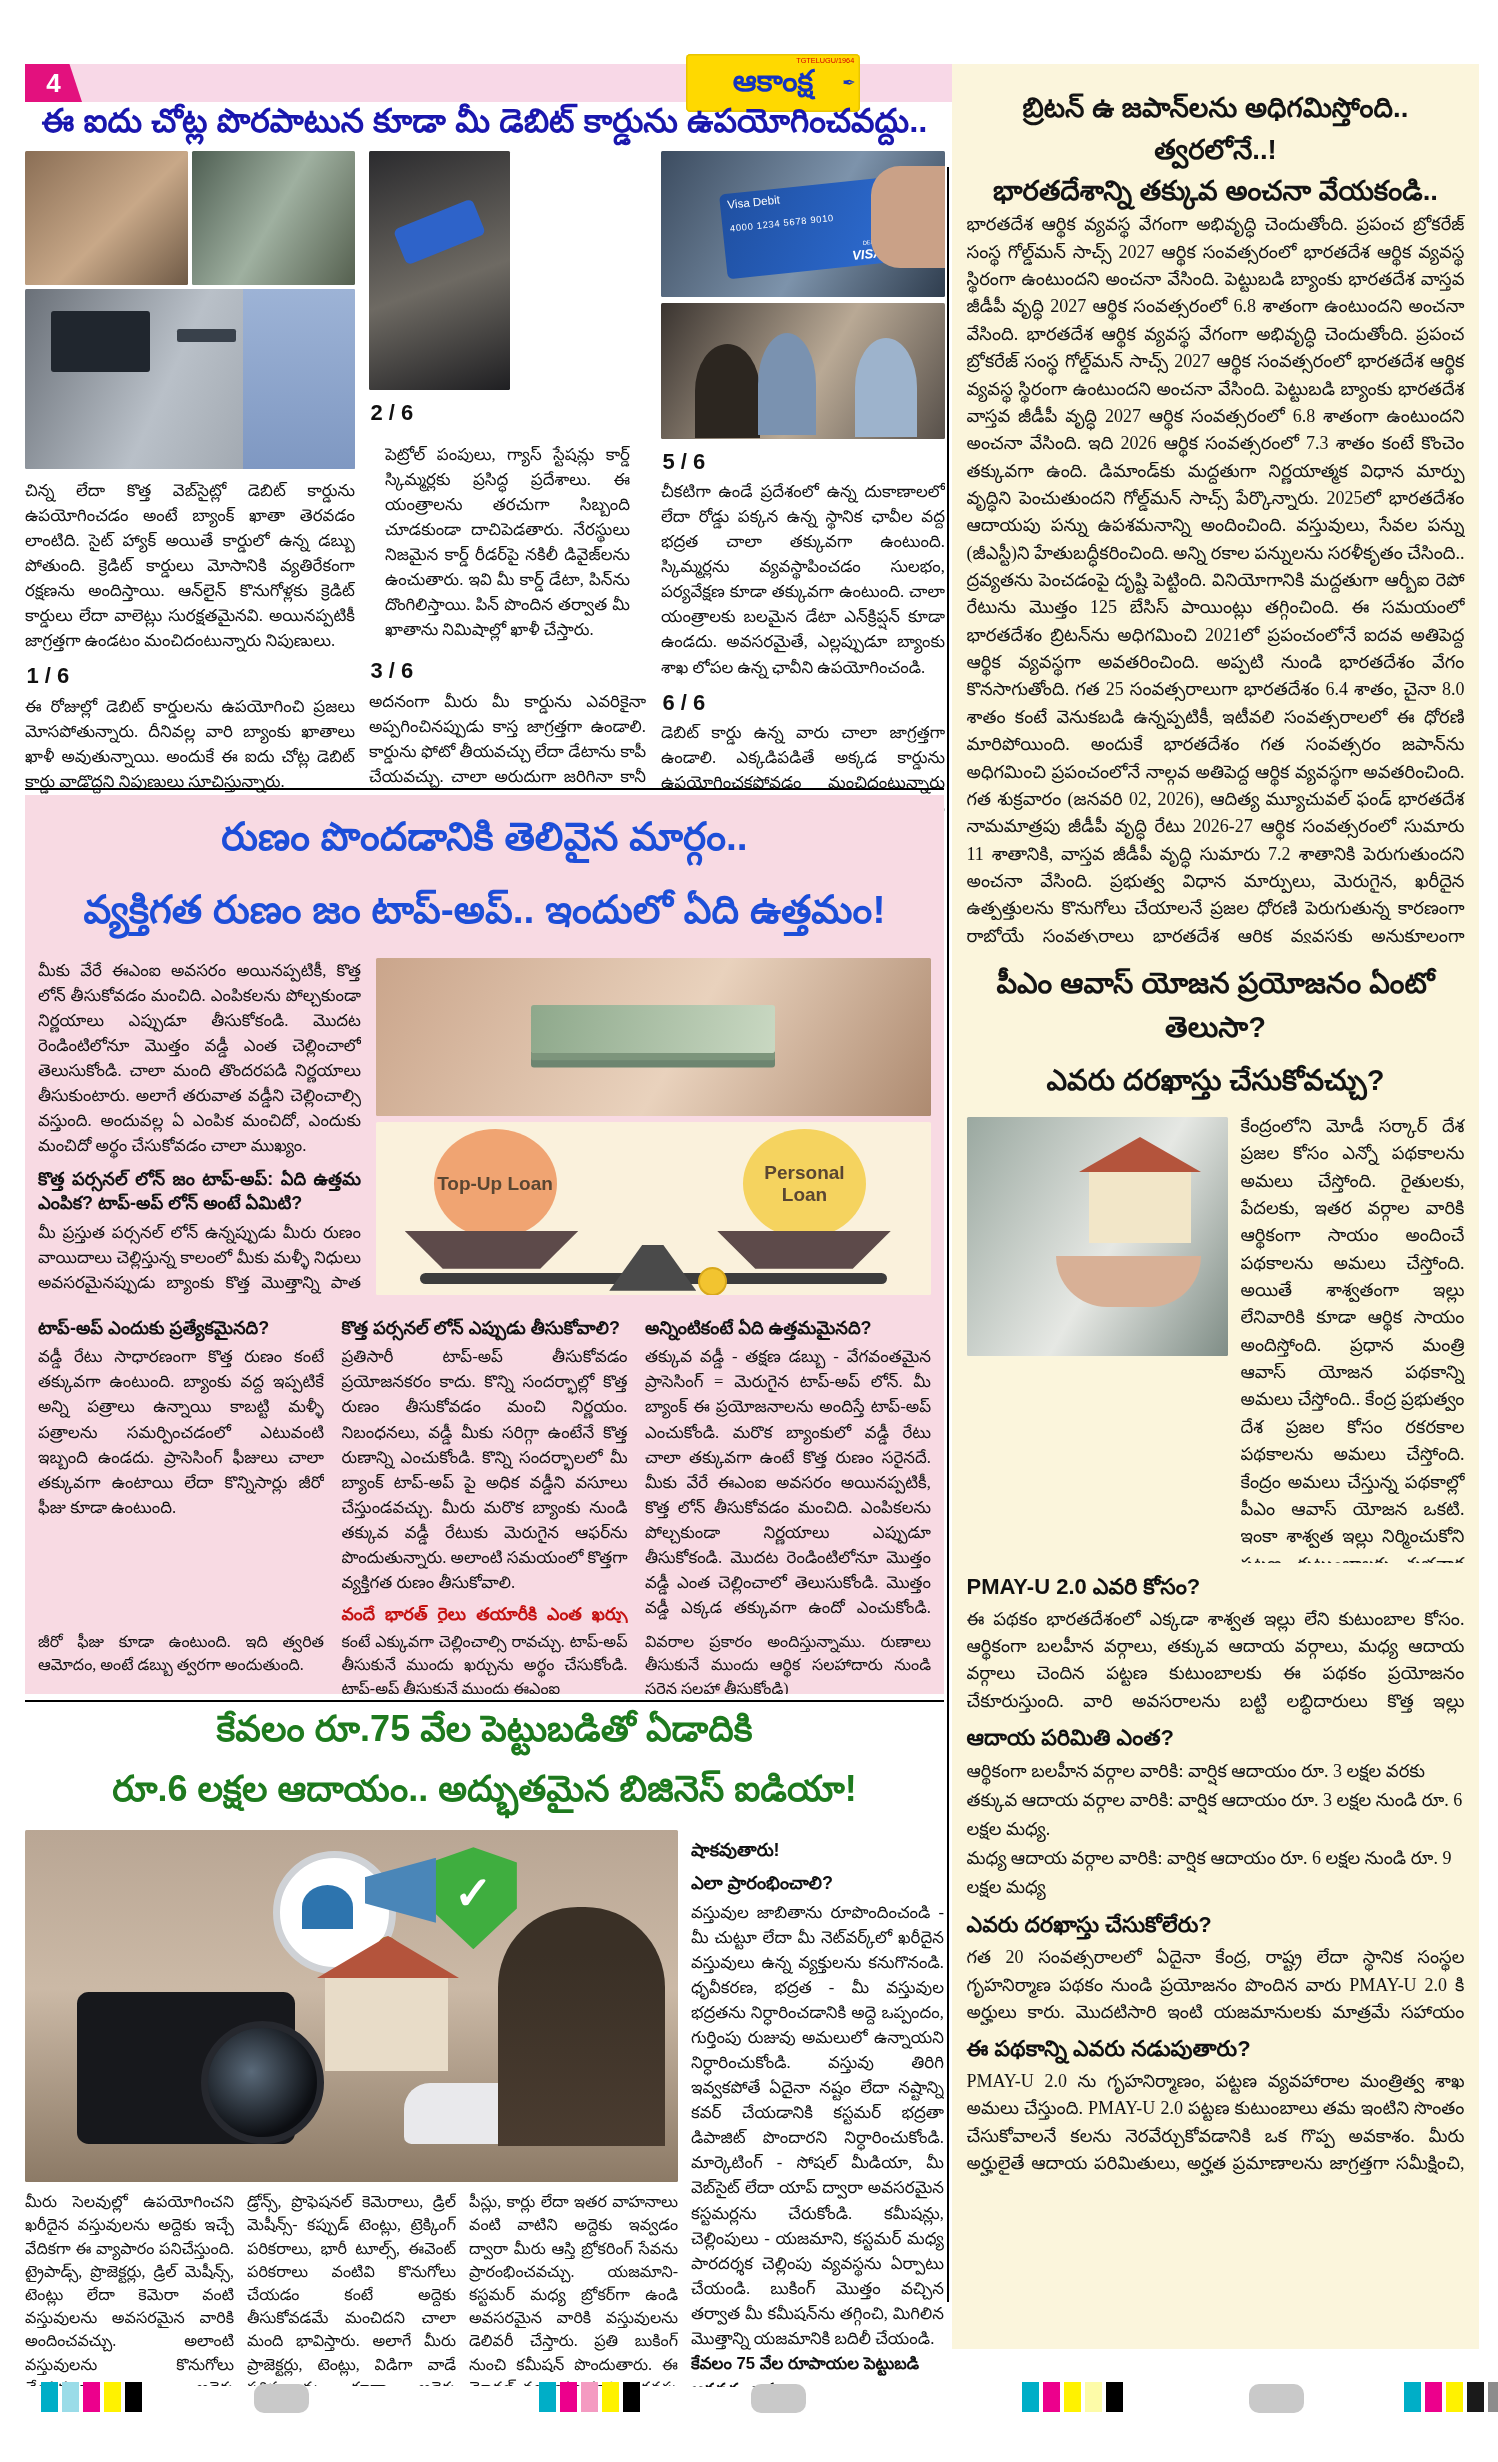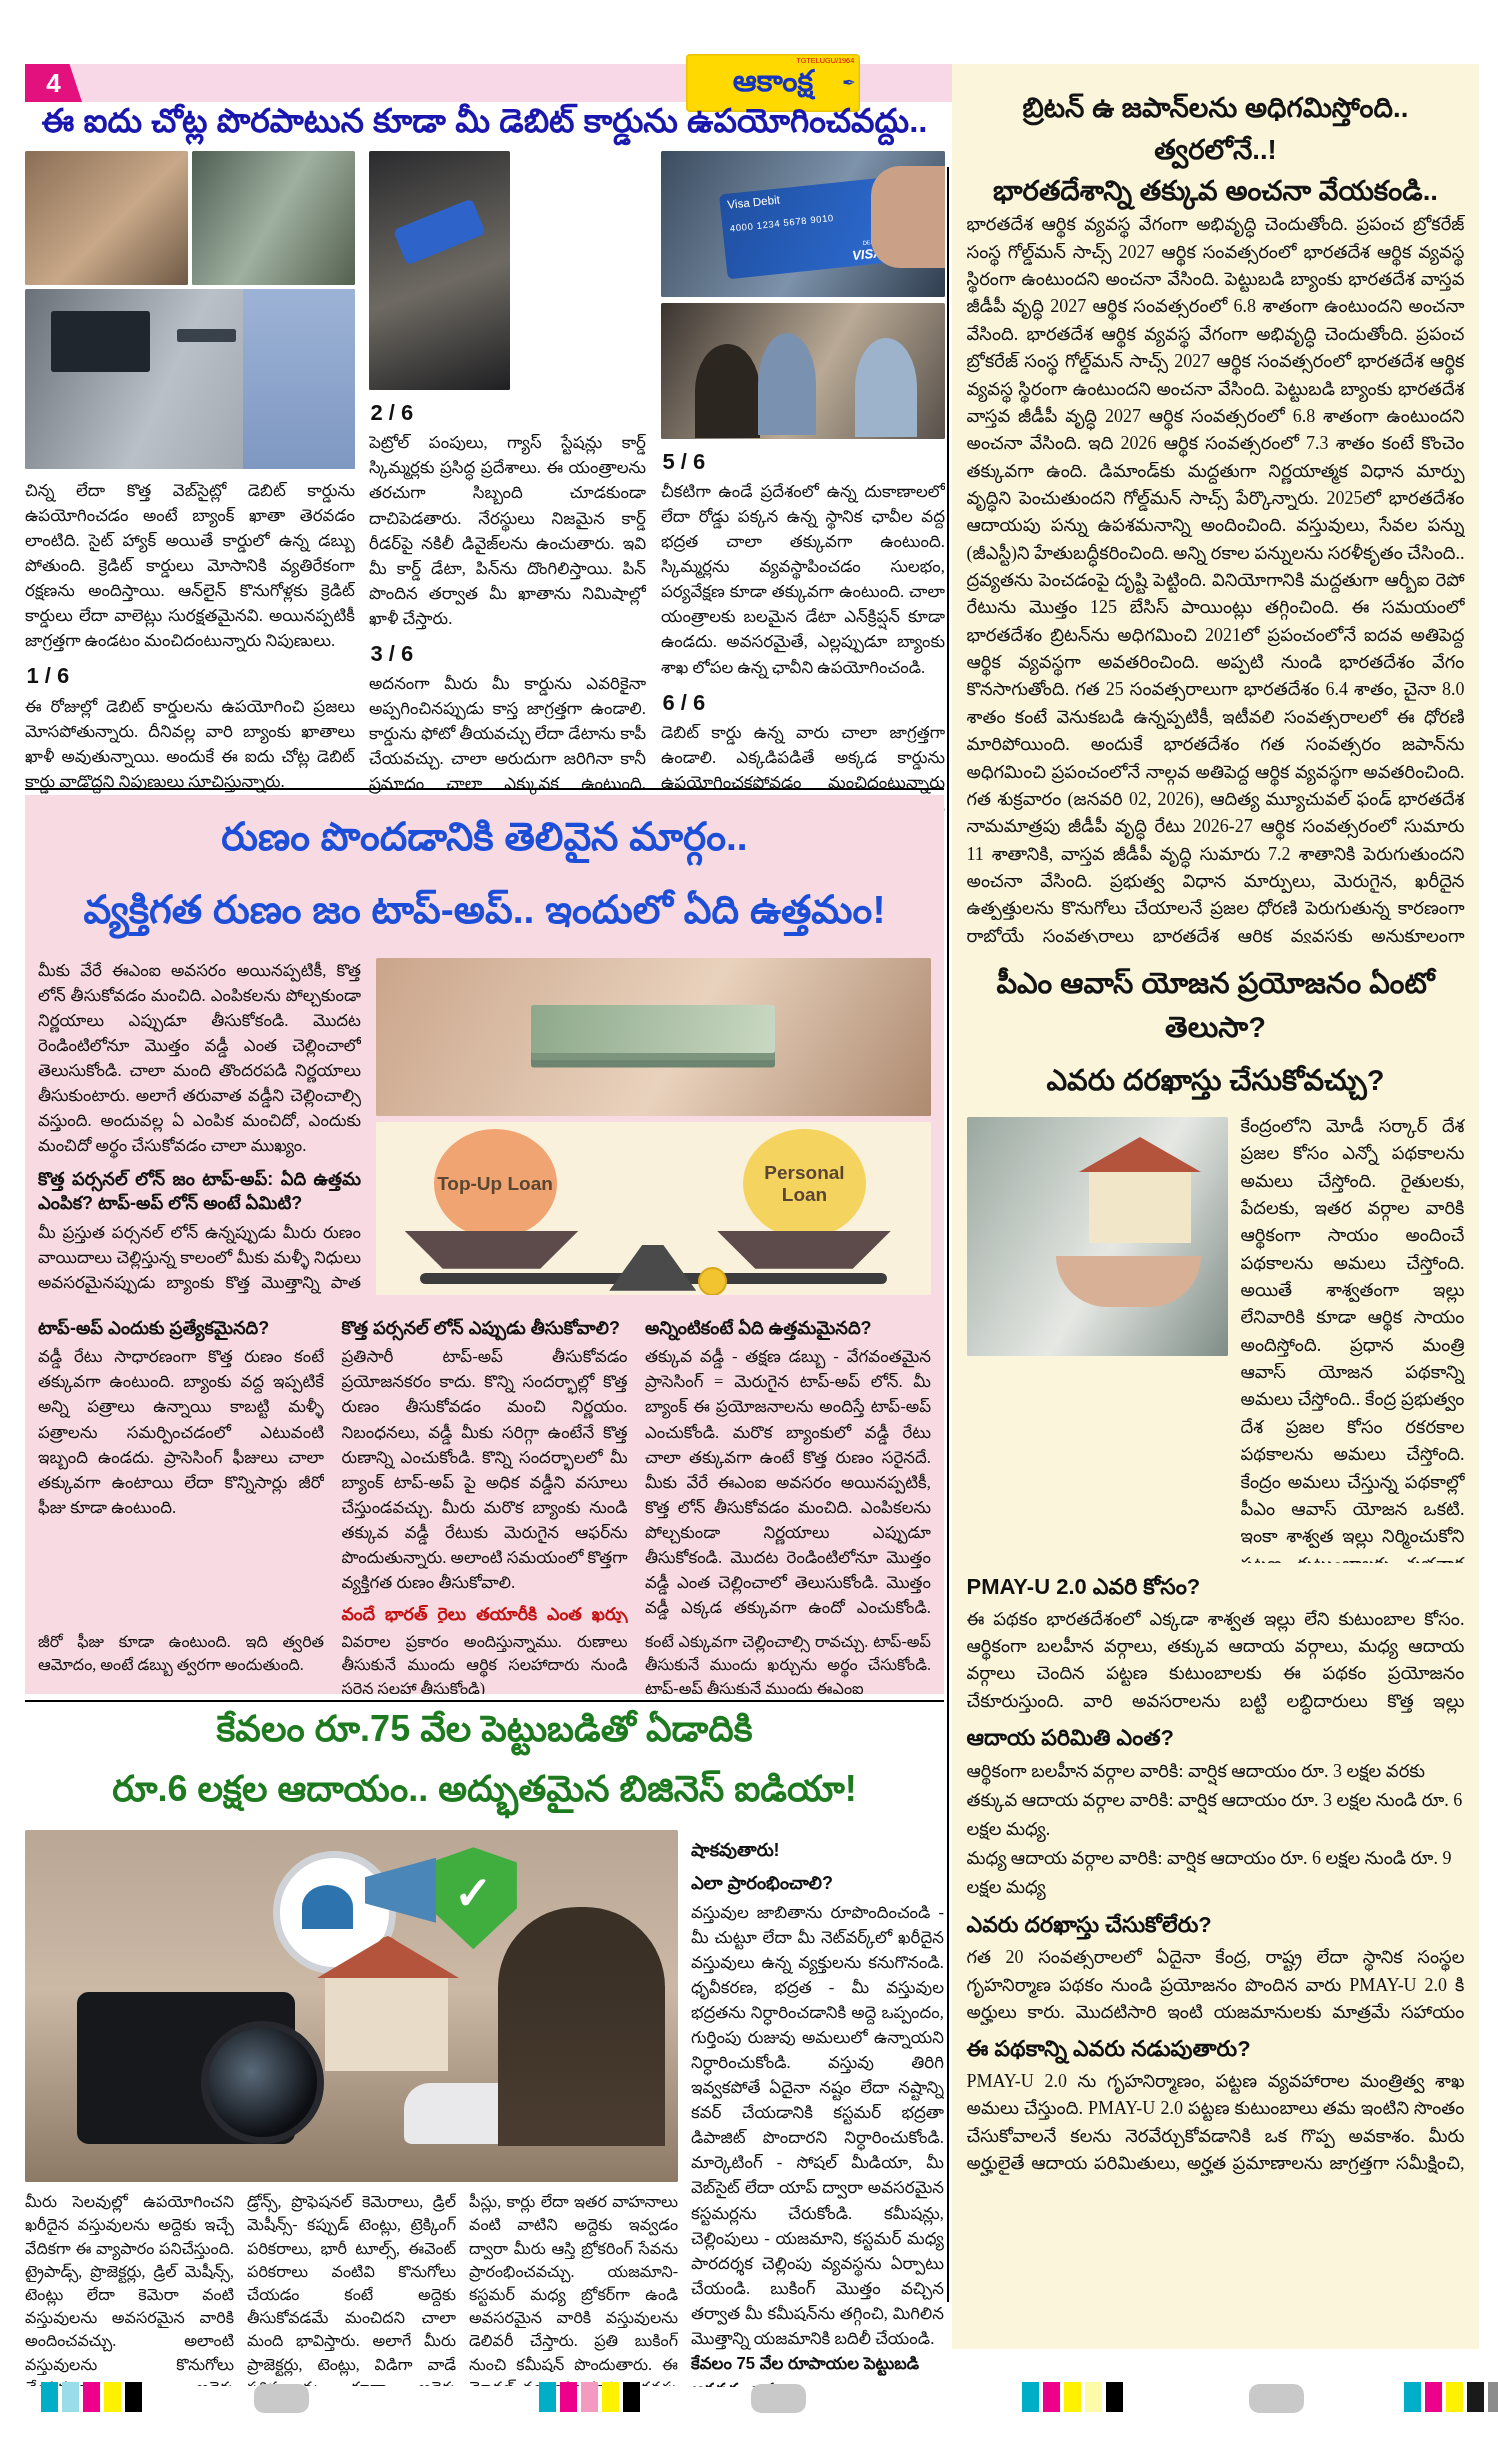--- a/index.html
+++ b/index.html
@@ -153,21 +153,21 @@
       <p class="jtext" style="margin:8.7px 0 0 0;">చిన్న లేదా కొత్త వెబ్‌సైట్లో డెబిట్ కార్డును ఉపయోగించడం అంటే బ్యాంక్ ఖాతా తెరవడం లాంటిది. సైట్ హ్యాక్ అయితే కార్డులో ఉన్న డబ్బు పోతుంది. క్రెడిట్ కార్డులు మోసానికి వ్యతిరేకంగా రక్షణను అందిస్తాయి. ఆన్‌లైన్ కొనుగోళ్లకు క్రెడిట్ కార్డులు లేదా వాలెట్లు సురక్షతమైనవి. అయినప్పటికీ జాగ్రత్తగా ఉండటం మంచిదంటున్నారు నిపుణులు.</p>
       <div class="stepnum">1 / 6</div>
       <p class="jtext" style="margin:0;">ఈ రోజుల్లో డెబిట్ కార్డులను ఉపయోగించి ప్రజలు మోసపోతున్నారు. దీనివల్ల వారి బ్యాంకు ఖాతాలు ఖాళీ అవుతున్నాయి. అందుకే ఈ ఐదు చోట్ల డెబిట్ కార్డు వాడొద్దని నిపుణులు సూచిస్తున్నారు.</p>
     </div>
 
     <div class="colB">
       <div class="img ph-petrol">
         <div class="nozzle"></div>
       </div>
       <div class="stepnum">2 / 6</div>
-      <p class="jtext" style="margin:0;">పెట్రోల్ పంపులు, గ్యాస్ స్టేషన్లు కార్డ్ స్కిమ్మర్లకు ప్రసిద్ధ ప్రదేశాలు. ఈ యంత్రాలను తరచుగా సిబ్బంది చూడకుండా దాచిపెడతారు. నేరస్థులు నిజమైన కార్డ్ రీడర్‌పై నకిలీ డివైజ్‌లను ఉంచుతారు. ఇవి మీ కార్డ్ డేటా, పిన్‌ను దొంగిలిస్తాయి. పిన్ పొందిన తర్వాత మీ ఖాతాను నిమిషాల్లో ఖాళీ చేస్తారు.</p>
+      <p class="jtext" style="margin:16px;">పెట్రోల్ పంపులు, గ్యాస్ స్టేషన్లు కార్డ్ స్కిమ్మర్లకు ప్రసిద్ధ ప్రదేశాలు. ఈ యంత్రాలను తరచుగా సిబ్బంది చూడకుండా దాచిపెడతారు. నేరస్థులు నిజమైన కార్డ్ రీడర్‌పై నకిలీ డివైజ్‌లను ఉంచుతారు. ఇవి మీ కార్డ్ డేటా, పిన్‌ను దొంగిలిస్తాయి. పిన్ పొందిన తర్వాత మీ ఖాతాను నిమిషాల్లో ఖాళీ చేస్తారు.</p>
       <div class="stepnum">3 / 6</div>
       <p class="jtext" style="margin:0;">అదనంగా మీరు మీ కార్డును ఎవరికైనా అప్పగించినప్పుడు కాస్త జాగ్రత్తగా ఉండాలి. కార్డును ఫోటో తీయవచ్చు లేదా డేటాను కాపీ చేయవచ్చు. చాలా అరుదుగా జరిగినా కానీ ప్రమాదం చాలా ఎక్కువక ఉంటుంది. జాగ్రత్తగా ఉండటం మంచిది.</p>
 
     </div>
 
     <div class="colC">
       <div class="img ph-visa">
         <div class="card">
           <div class="l1">Visa Debit</div>
           <div class="num">4000 1234 5678 9010</div>
@@ -228,22 +228,22 @@
           
         </div>
         <div class="jtext" style="font-size:16.7px;">
           <div class="subhead">అన్నింటికంటే ఏది ఉత్తమమైనది?</div>
           <span>తక్కువ వడ్డీ - తక్షణ డబ్బు - వేగవంతమైన ప్రాసెసింగ్ = మెరుగైన టాప్-అప్ లోన్. మీ బ్యాంక్ ఈ ప్రయోజనాలను అందిస్తే టాప్-అప్ ఎంచుకోండి. మరొక బ్యాంకులో వడ్డీ రేటు చాలా తక్కువగా ఉంటే కొత్త రుణం సరైనదే. మీకు వేరే ఈఎంఐ అవసరం అయినప్పటికీ, కొత్త లోన్ తీసుకోవడం మంచిది. ఎంపికలను పోల్చకుండా నిర్ణయాలు ఎప్పుడూ తీసుకోకండి. మొదట రెండింటిలోనూ మొత్తం వడ్డీ ఎంత చెల్లించాలో తెలుసుకోండి. మొత్తం వడ్డీ ఎక్కడ తక్కువగా ఉందో ఎంచుకోండి. ఇందులోని సమాచారం అవగాహన కోసం మాత్రమే. నిపుణులు అందించిన</span>
         </div>
       </div>
 
       <div class="loan-bot">
         <div>జీరో ఫీజు కూడా ఉంటుంది. ఇది త్వరిత ఆమోదం, అంటే డబ్బు త్వరగా అందుతుంది.</div>
+        <div>కంటే ఎక్కువగా చెల్లించాల్సి రావచ్చు. టాప్-అప్ తీసుకునే ముందు ఖర్చును అర్థం చేసుకోండి. టాప్-అప్ తీసుకునే ముందు ఈఎంఐ</div>
         <div>వివరాల ప్రకారం అందిస్తున్నాము. రుణాలు తీసుకునే ముందు ఆర్థిక సలహాదారు నుండి సరైన సలహా తీసుకోండి)</div>
-        <div>కంటే ఎక్కువగా చెల్లించాల్సి రావచ్చు. టాప్-అప్ తీసుకునే ముందు ఖర్చును అర్థం చేసుకోండి. టాప్-అప్ తీసుకునే ముందు ఈఎంఐ</div>
       </div>
     </div>
 
     <div style="position:absolute;left:0;top:1636px;width:100%;height:2.2px;background:#000;"></div>
 
     <div id="biz">
       <div class="biz-h">కేవలం రూ.75 వేల పెట్టుబడితో ఏడాదికి</div>
       <div class="biz-h" style="margin-top:10px;">రూ.6 లక్షల ఆదాయం.. అద్భుతమైన బిజినెస్ ఐడియా!</div>
 
       <div class="biz-row">

